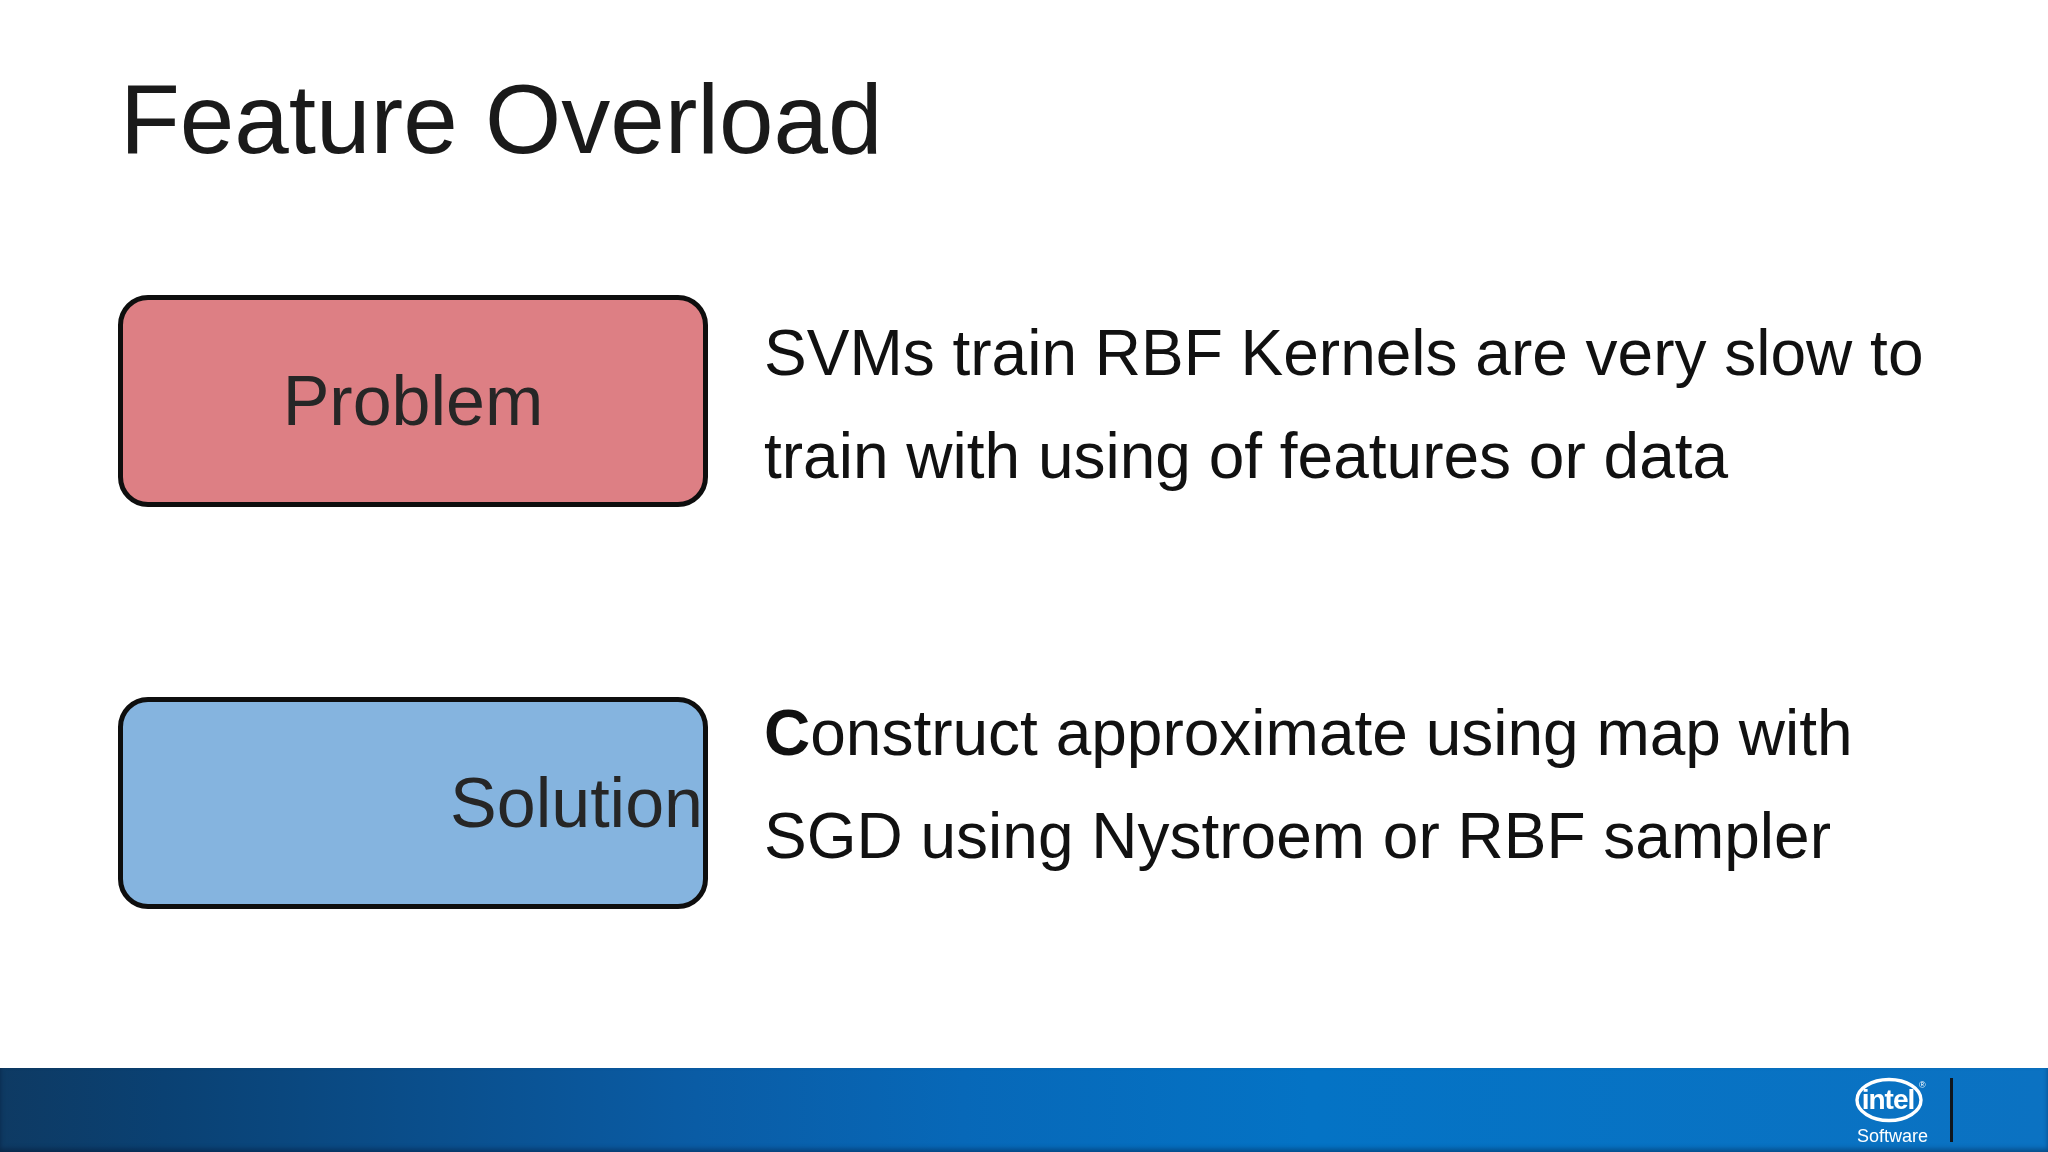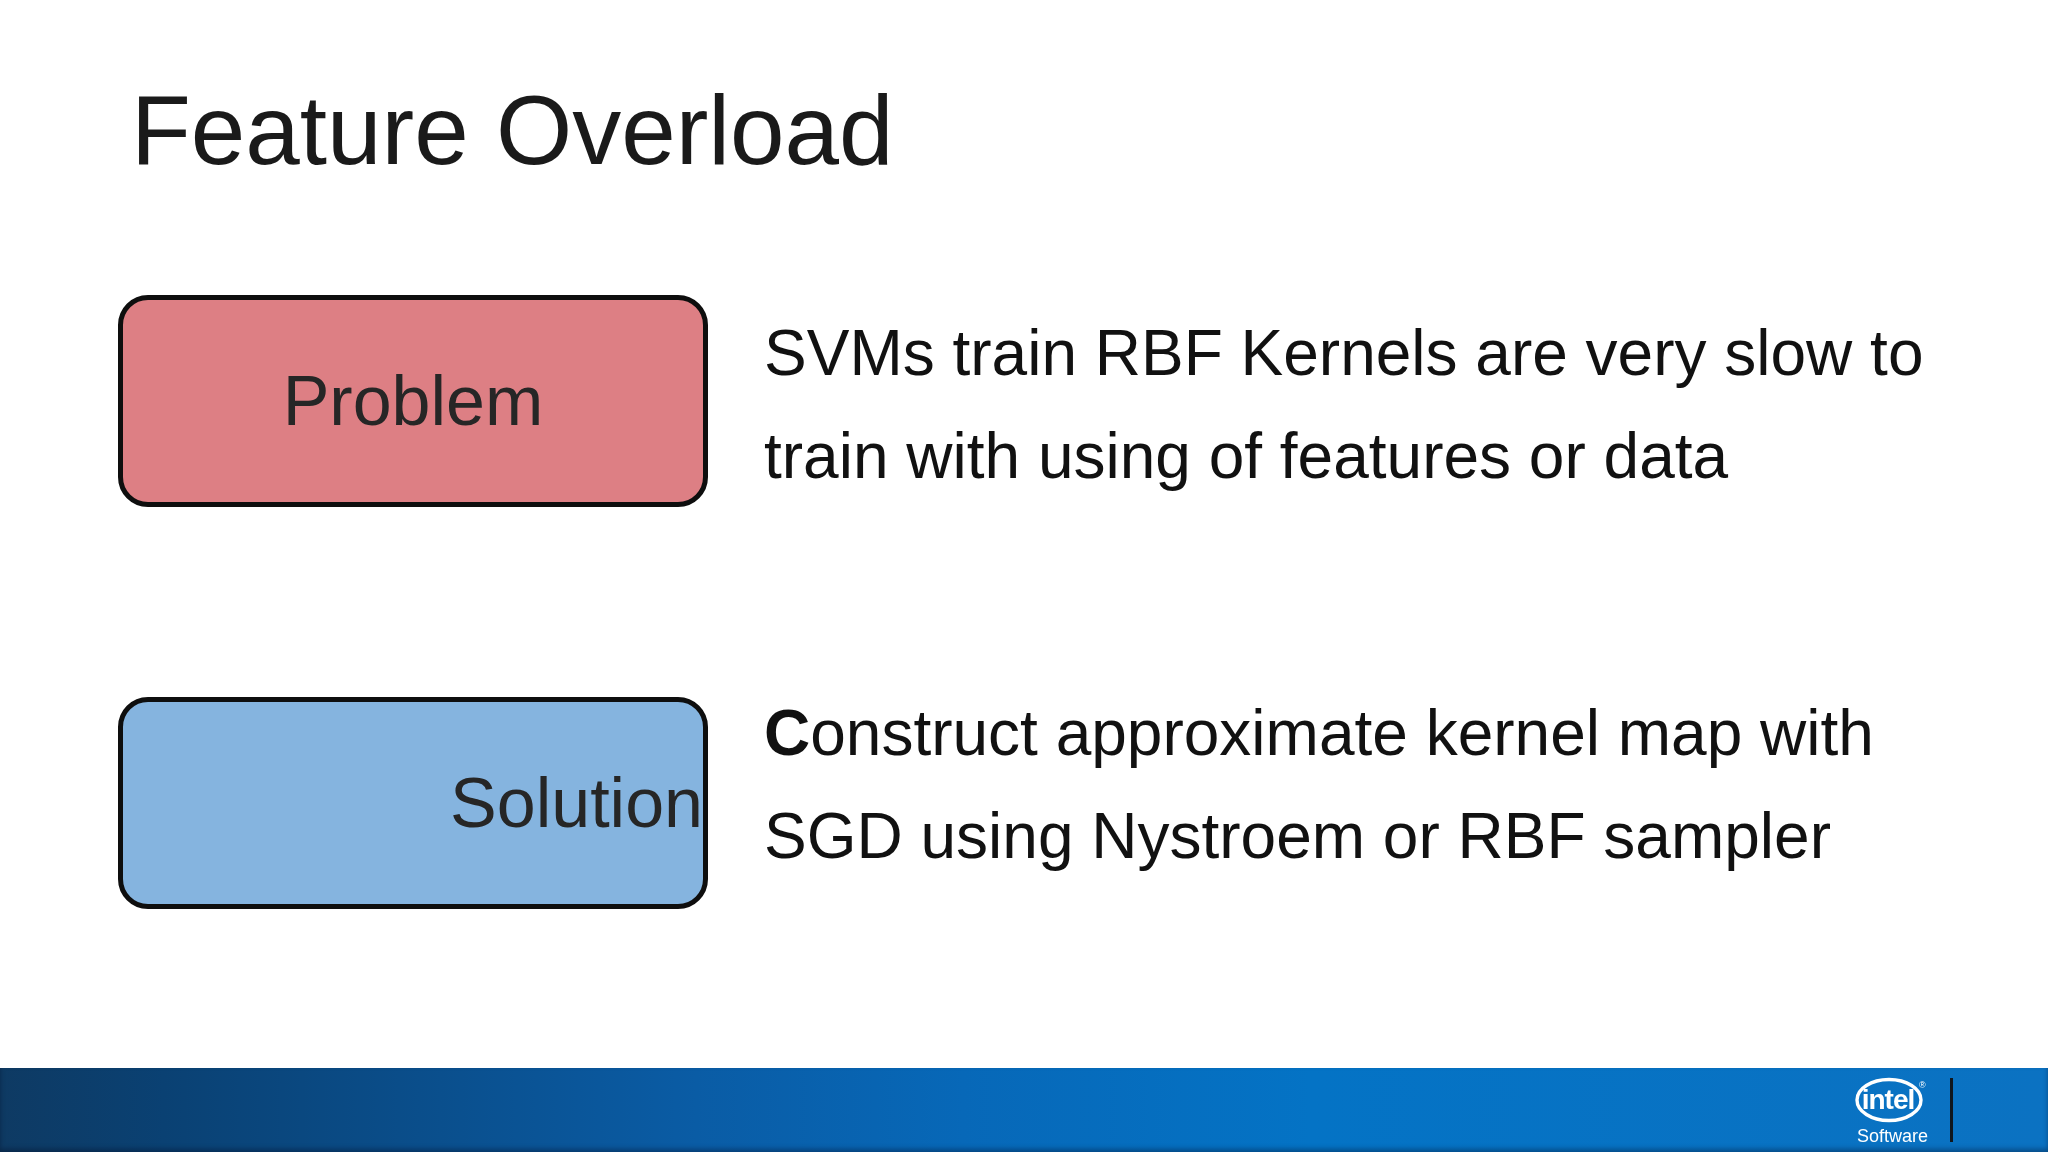--- a/index.html
+++ b/index.html
@@ -17,21 +17,21 @@
 
   .slide {
     position: absolute;
     inset: 0;
   }
 
   .title {
     position: absolute;
     left: 120px;
     top: 68px;
-    margin: 11px;
+    margin: 0;
     font-size: 98px;
     font-weight: 400;
     line-height: 1.05;
     color: #1a1a1a;
     white-space: nowrap;
   }
 
   .shape {
     position: absolute;
     left: 118px;
@@ -120,21 +120,21 @@
   <div class="desc problem-desc">
     <div>SVMs train RBF Kernels are very slow to</div>
     <div>train with using of features or data</div>
   </div>
 
   <div class="shape solution">
     <span class="shape-label">Solution</span>
   </div>
 
   <div class="desc solution-desc">
-    <div><span class="lead-bold">C</span><span>onstruct approximate kernel map with</span></div>
+    <div><span class="lead-bold">C</span><span>onstruct approximate using map with</span></div>
     <div>SGD using Nystroem or RBF sampler</div>
   </div>
 
   <div class="footer-bar">
     <div class="intel-logo">
       <svg width="110" height="70" viewBox="0 0 110 70" xmlns="http://www.w3.org/2000/svg">
         <ellipse cx="37" cy="24" rx="32" ry="20.5" fill="none" stroke="#ffffff" stroke-width="3.4"></ellipse>
         <text x="36" y="33" text-anchor="middle" font-size="28" font-weight="bold" letter-spacing="-1" fill="#ffffff" font-family="&quot;Liberation Sans&quot;, sans-serif">intel</text>
         <text x="67" y="12" font-size="9" fill="#ffffff" font-family="&quot;Liberation Sans&quot;, sans-serif">®</text>
         <text x="5" y="66" font-size="18" fill="#ffffff" font-family="&quot;Liberation Sans&quot;, sans-serif">Software</text>

